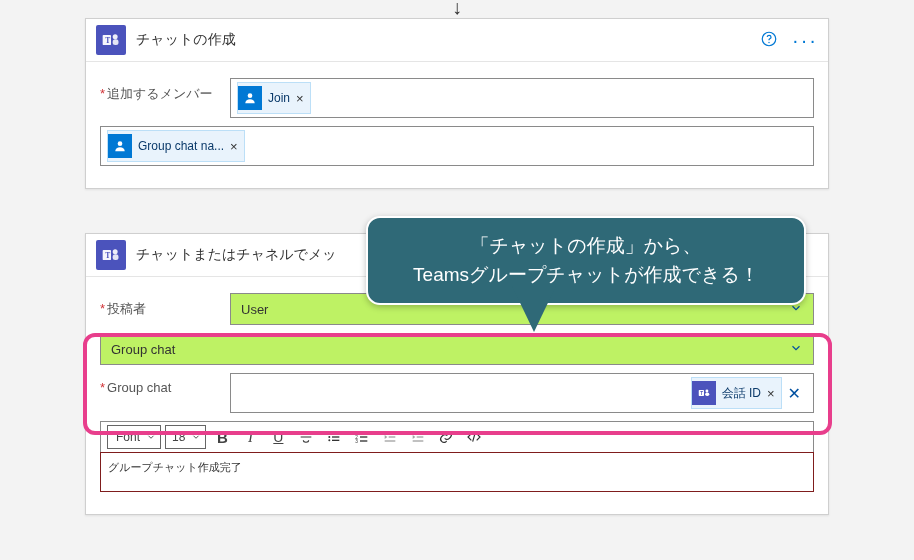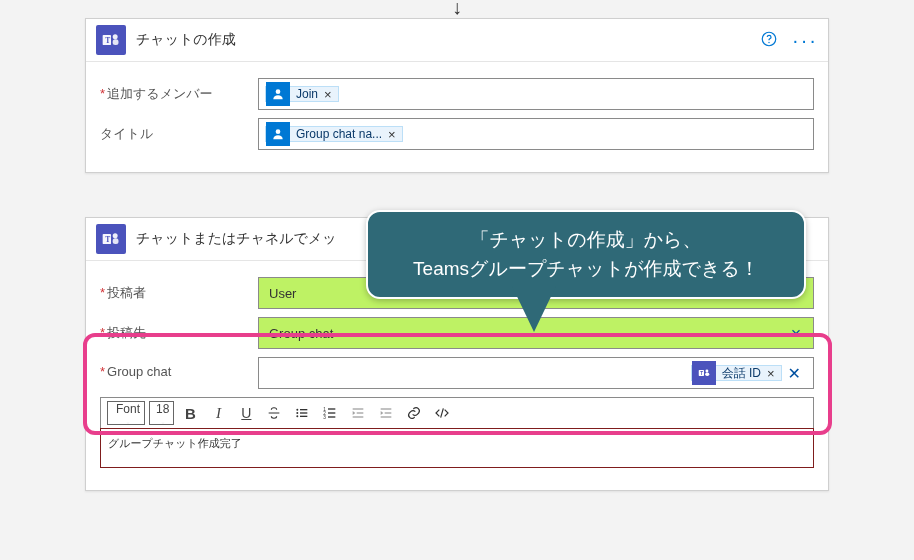--- a/index.html
+++ b/index.html
@@ -44,21 +44,21 @@
     margin-right: 10px;
     color: #fff;
     flex: none;
   }
   .app-icon svg { width: 20px; height: 20px; }
   .card-title { flex: 1; font-size: 14px; color: #333; }
   .hdr-actions { display: flex; gap: 14px; align-items: center; color: #0078d4; }
   .help-icon svg { width: 18px; height: 18px; }
   .ellipsis { font-size: 20px; line-height: 10px; letter-spacing: 2px; color: #0078d4; }
   .card-body { padding: 8px 14px 14px; }
-  .row { display: flex; align-items: flex-start; margin: 8px 0; gap: 28px; }
+  .row { display: flex; align-items: flex-start; margin: 8px 0; }
   .label-col {
     width: 130px;
     padding-top: 7px;
     font-size: 13px;
     color: #555;
     flex: none;
   }
   .req::before { content: "*"; color: #d13438; margin-right: 2px; }
   .field-col { flex: 1; }
   .field-box {
@@ -80,21 +80,21 @@
   }
   .chev { color: #0050a0; }
   .chev svg { width: 14px; height: 14px; }
   .token {
     display: inline-flex;
     align-items: center;
     background: #e9f3fc;
     border: 1px solid #bcdff7;
     font-size: 12px;
     color: #0b3a6a;
-    height: 16px;
+    height: 32px;
     padding-right: 6px;
   }
   .token .tk-icon {
     width: 24px; height: 24px;
     background: #0078d4;
     display: inline-flex;
     align-items: center; justify-content: center;
     margin-right: 6px;
     color: #fff;
   }
@@ -113,21 +113,20 @@
   }
   .rte-sel {
     border: 1px solid #666;
     height: 24px;
     display: inline-flex;
     align-items: center;
     padding: 0 4px 0 8px;
     font-size: 12px;
     gap: 6px;
     background: #fff;
-    flex-direction: column;
   }
   .rte-sel.small { padding: 0 4px 0 6px; }
   .rte-btn { width: 24px; height: 24px; display:inline-flex; align-items:center; justify-content:center; }
   .rte-btn svg { width:16px; height:16px; }
   .rte-btn.off { opacity: .45; }
   .rte-body {
     border: 1px solid #7f1d1d;
     min-height: 40px;
     padding: 7px;
     font-size: 11px;
@@ -209,21 +208,20 @@
                     <path d="M4 20c0-3.3 3.6-6 8-6s8 2.7 8 6v1H4z"></path>
                   </svg>
               </span>
               <span>Join</span>
               <span class="tk-x">×</span>
             </span>
           </div>
         </div>
       </div>
       <div class="row">
-        <div class="label-col">タイトル</div>
         <div class="field-col">
           <div class="field-box">
             <span class="token">
               <span class="tk-icon">
                 <svg viewBox="0 0 24 24" fill="#fff">
                     <circle cx="12" cy="8" r="4"></circle>
                     <path d="M4 20c0-3.3 3.6-6 8-6s8 2.7 8 6v1H4z"></path>
                   </svg>
               </span>
               <span>Group chat na...</span>
@@ -257,21 +255,20 @@
             <span>User</span>
             <span class="chev">
               <svg viewBox="0 0 24 24" fill="none" stroke="#0050a0" stroke-width="2">
                   <path d="M6 9l6 6 6-6"></path>
                 </svg>
             </span>
           </div>
         </div>
       </div>
       <div class="row">
-        <div class="label-col req">投稿先</div>
         <div class="field-col">
           <div class="field-select">
             <span>Group chat</span>
             <span class="chev">
               <svg viewBox="0 0 24 24" fill="none" stroke="#0050a0" stroke-width="2">
                   <path d="M6 9l6 6 6-6"></path>
                 </svg>
             </span>
           </div>
         </div>
@@ -376,17 +373,17 @@
           <div class="rte-body">グループチャット作成完了</div>
         </div>
       </div>
     </div>
   </div>
 
 </div>
 
 <div class="highlight-box" style="left:83px; top:333px; width:749px; height:102px;"></div>
 
-<div class="callout" style="left:366px; top:210px; width:440px;">
+<div class="callout" style="left:366px; top:216px; width:440px;">
   <div>「チャットの作成」から、</div>
   <div>Teamsグループチャットが作成できる！</div>
 </div>
 <div class="callout-tail" style="left:512px; top:286px;"></div>
 
 </body></html>

